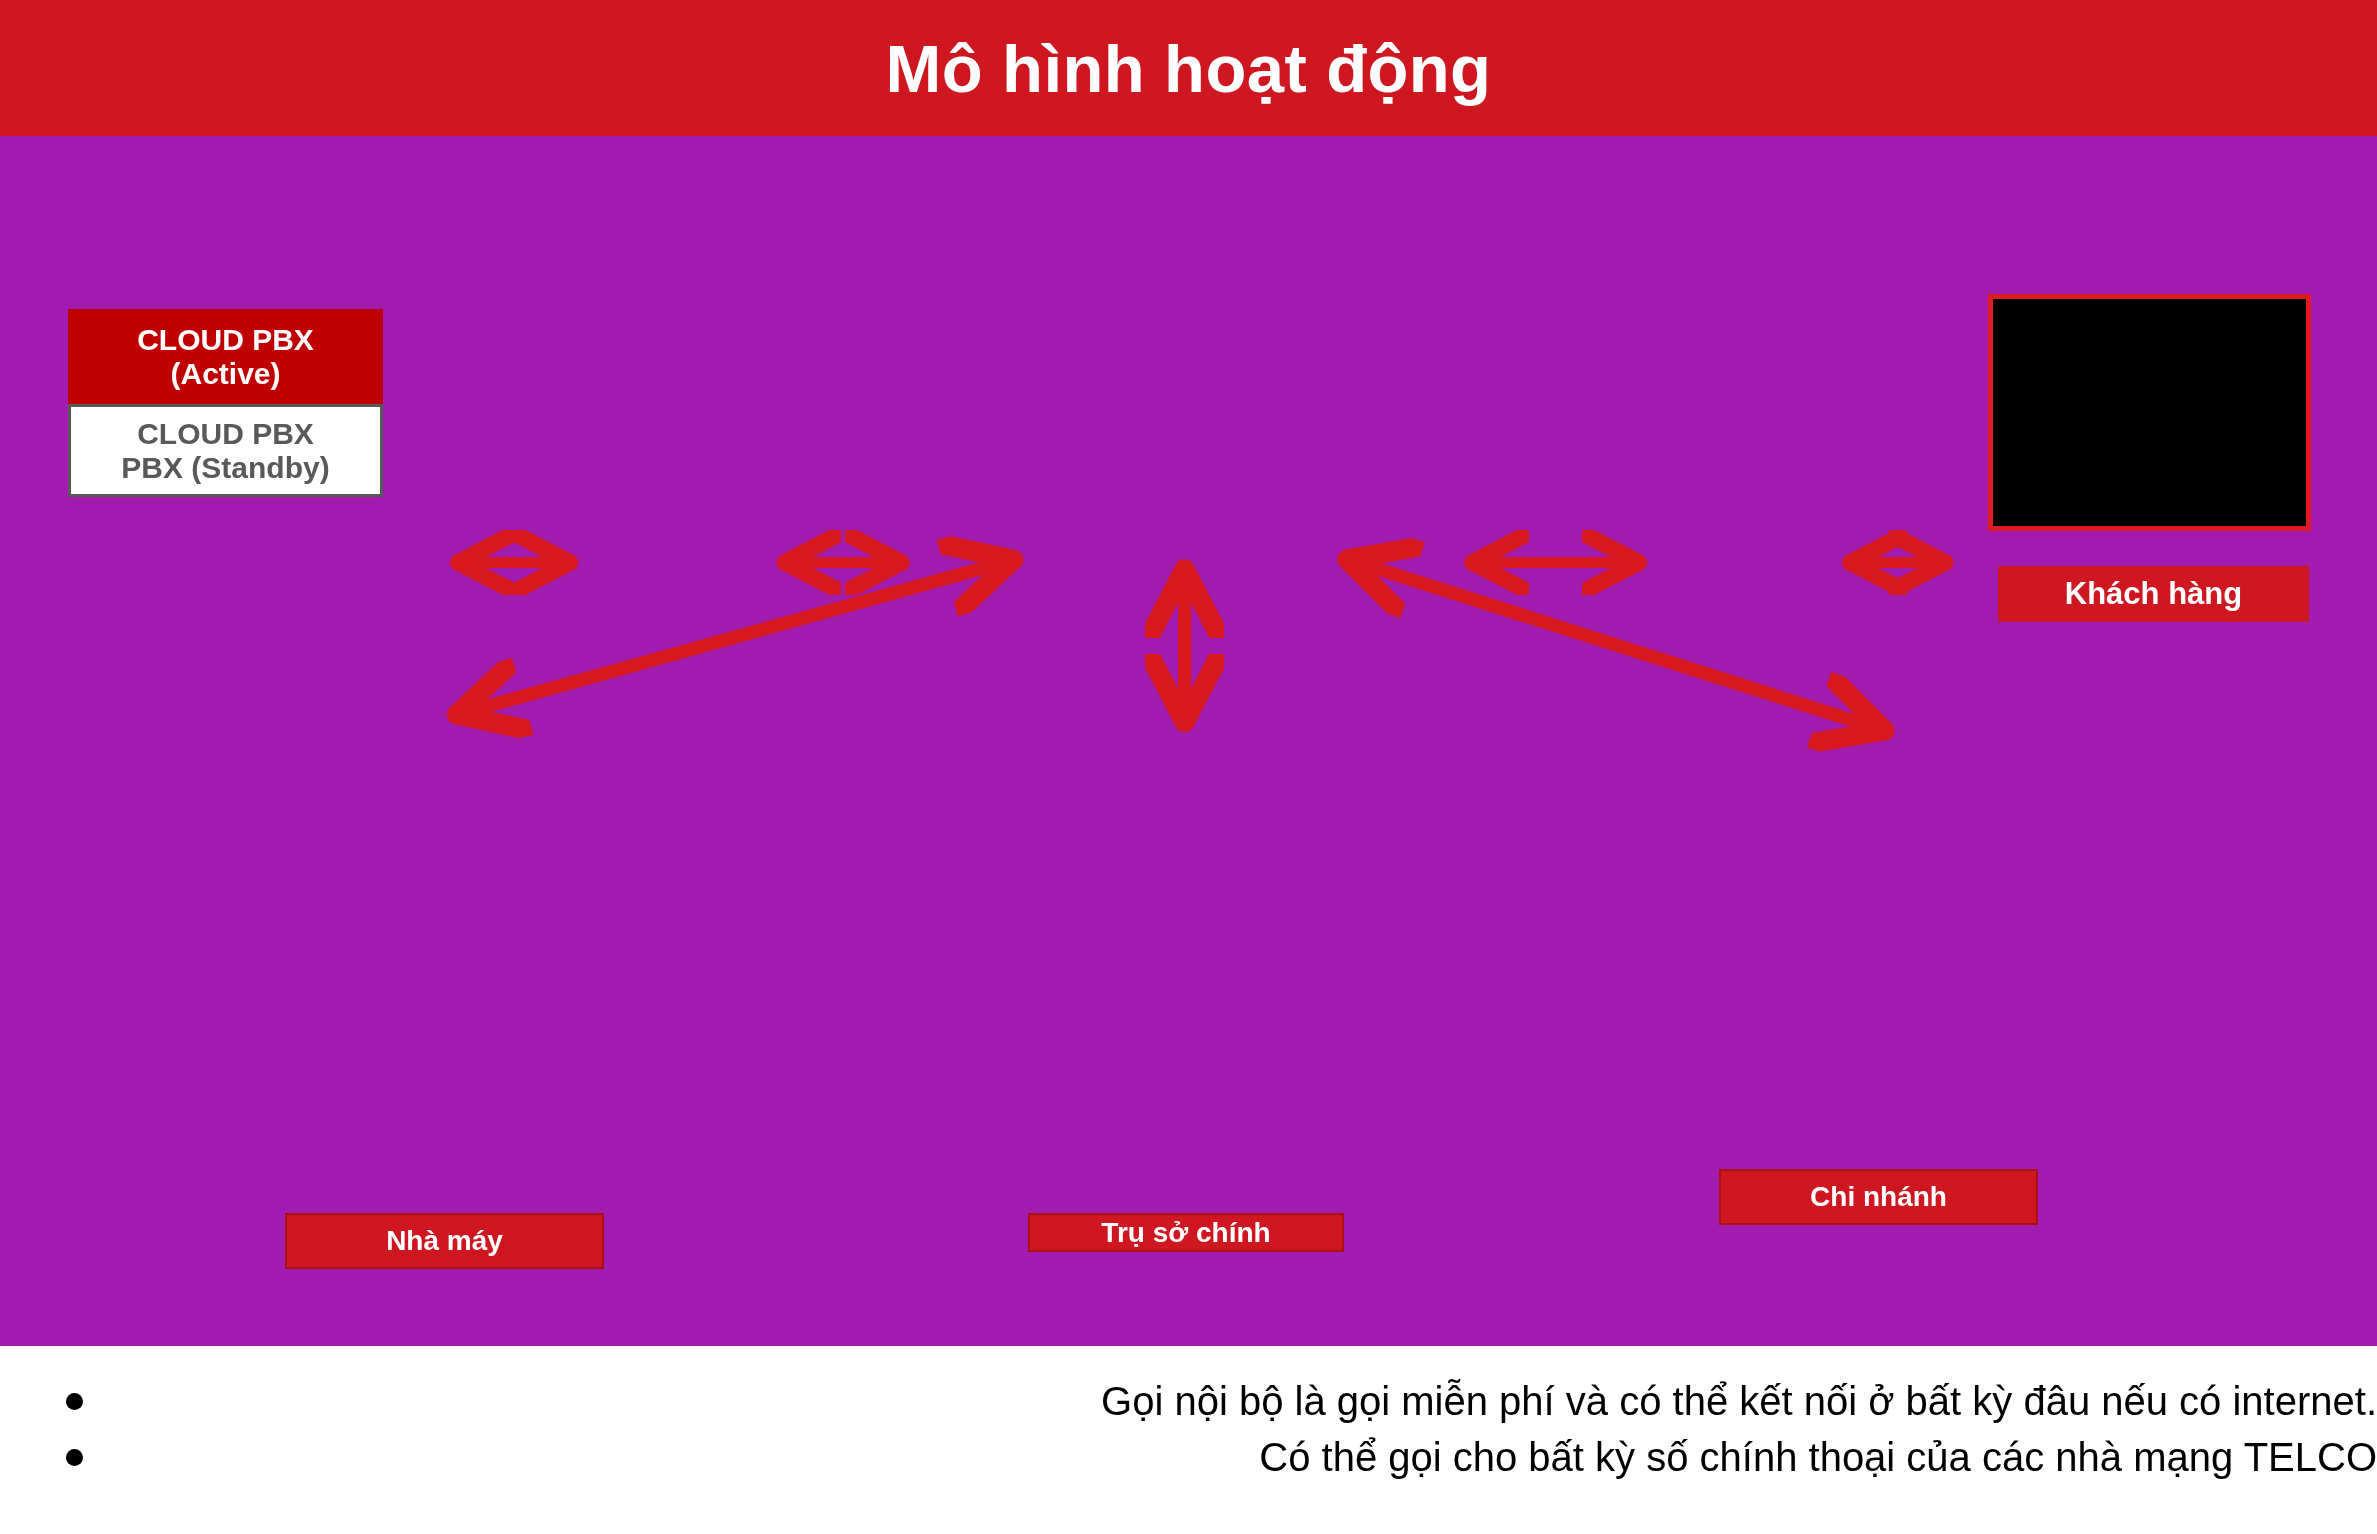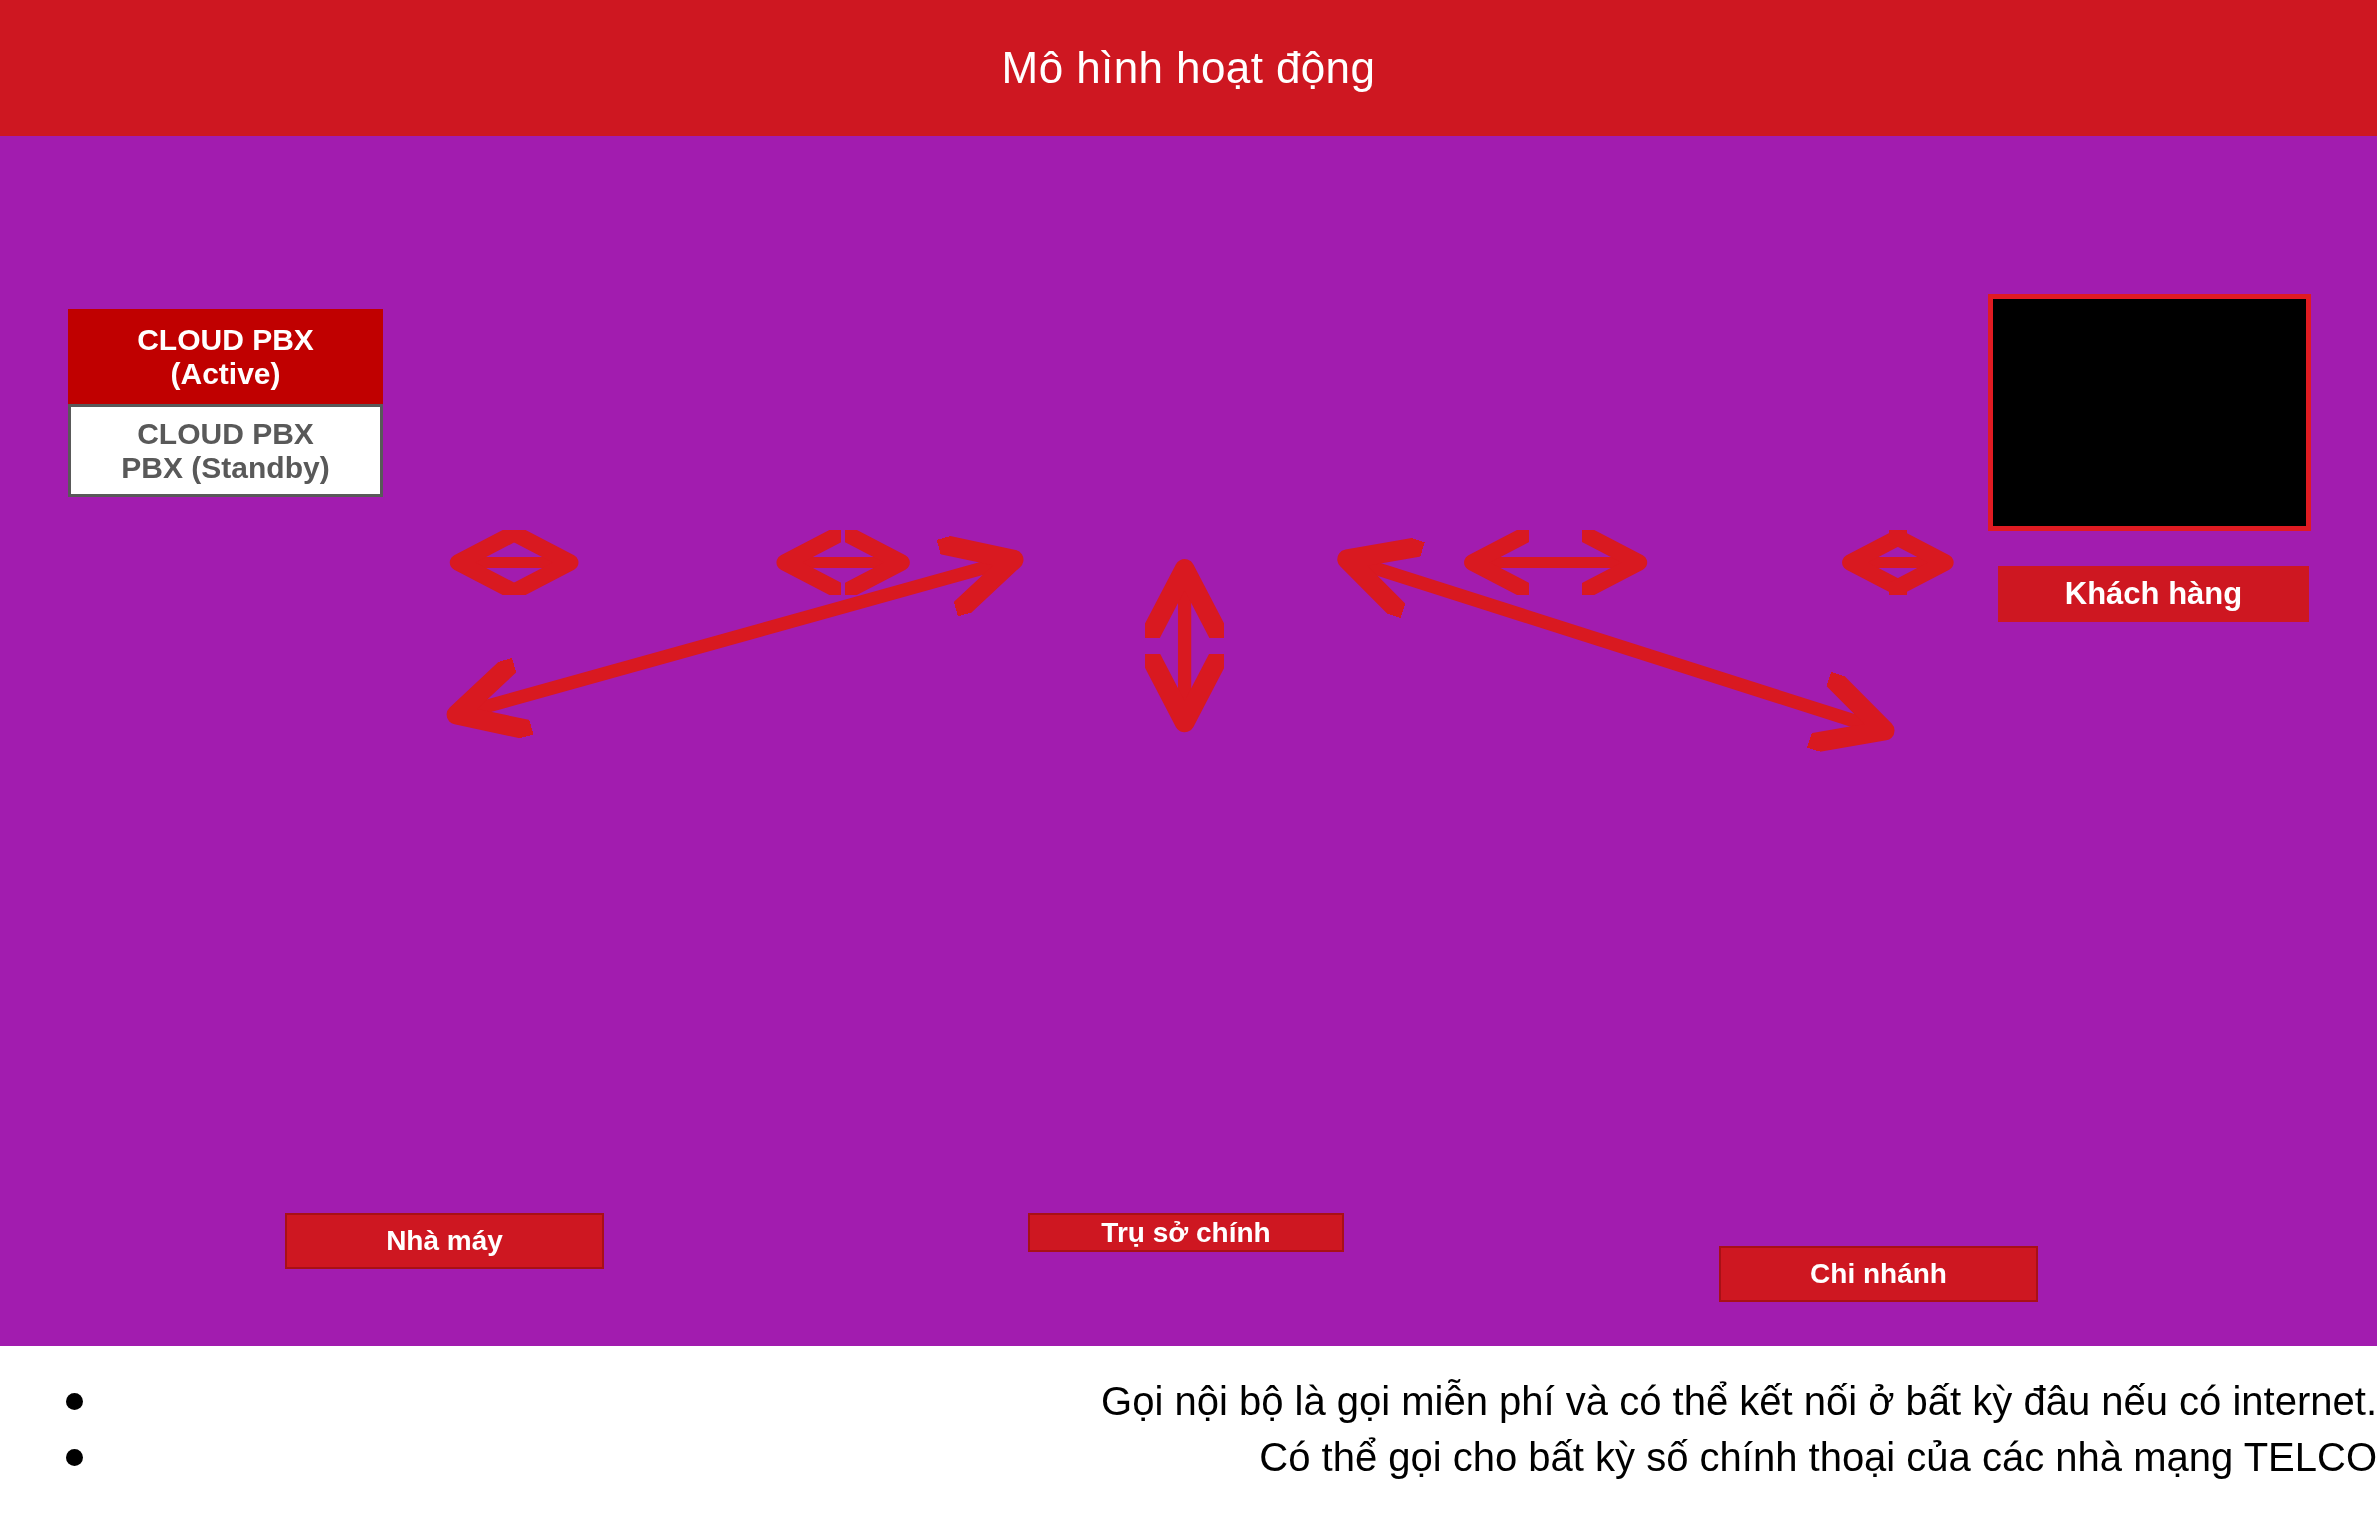--- a/index.html
+++ b/index.html
@@ -30,22 +30,22 @@
     left: 0; top: 0;
     width: 2377px;
     height: 136px;
     background: #CE1721;
     display: flex;
     align-items: center;
     justify-content: center;
   }
   #header-title {
     color: #ffffff;
-    font-size: 44px;
-    font-weight: 400;
+    font-size: 67px;
+    font-weight: 700;
     letter-spacing: 0.4px;
     line-height: 1;
     white-space: nowrap;
   }
 
   
   #diagram-canvas {
     position: absolute;
     left: 0;
     top: 136px;
@@ -141,21 +141,21 @@
   #tru-so-chinh {
     left: 1028px;
     top: 1077px;
     width: 316px;
     height: 39px;
     font-size: 28px;
     border: 2.3px solid #A81016;
   }
   #chi-nhanh {
     left: 1719px;
-    top: 1110px;
+    top: 1033px;
     width: 319px;
     height: 56px;
     font-size: 28px;
     border: 2.3px solid #A81016;
   }
 
   
   #arrow-layer {
     position: absolute;
     left: 0; top: 0;

